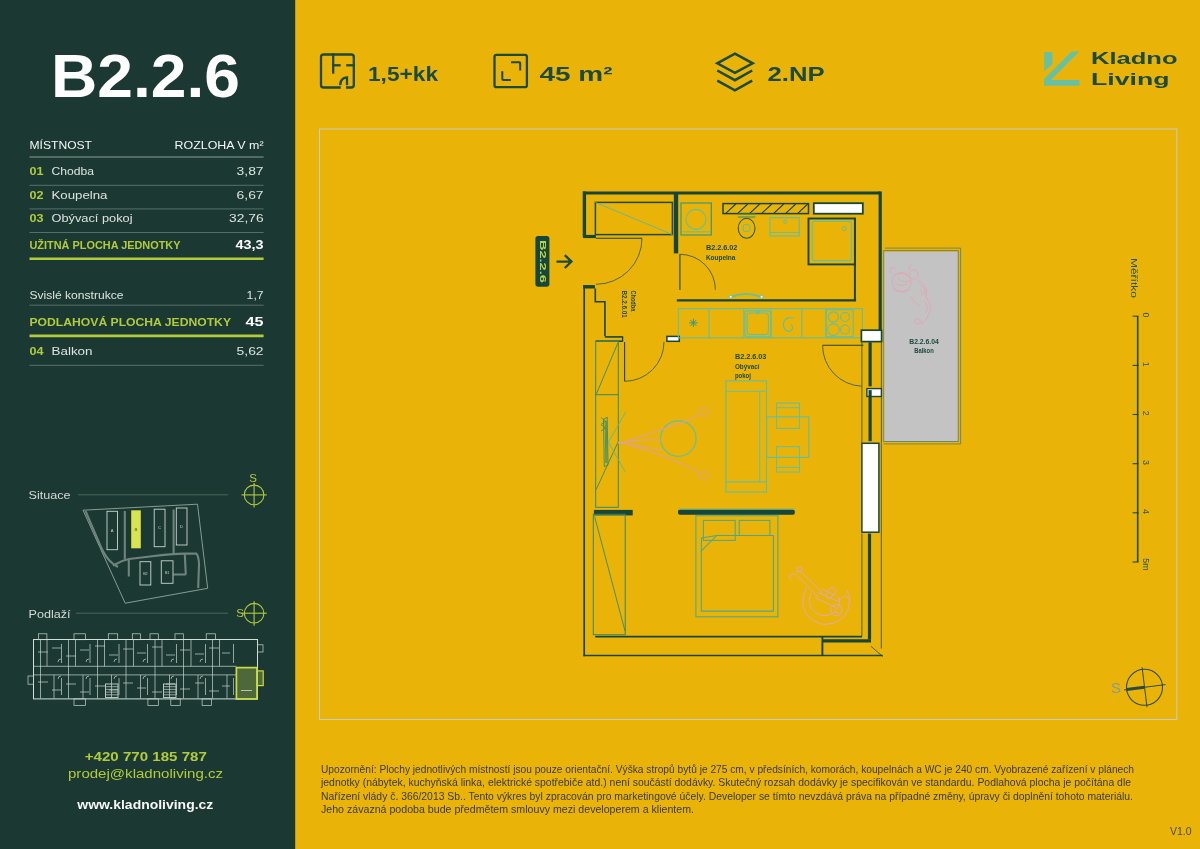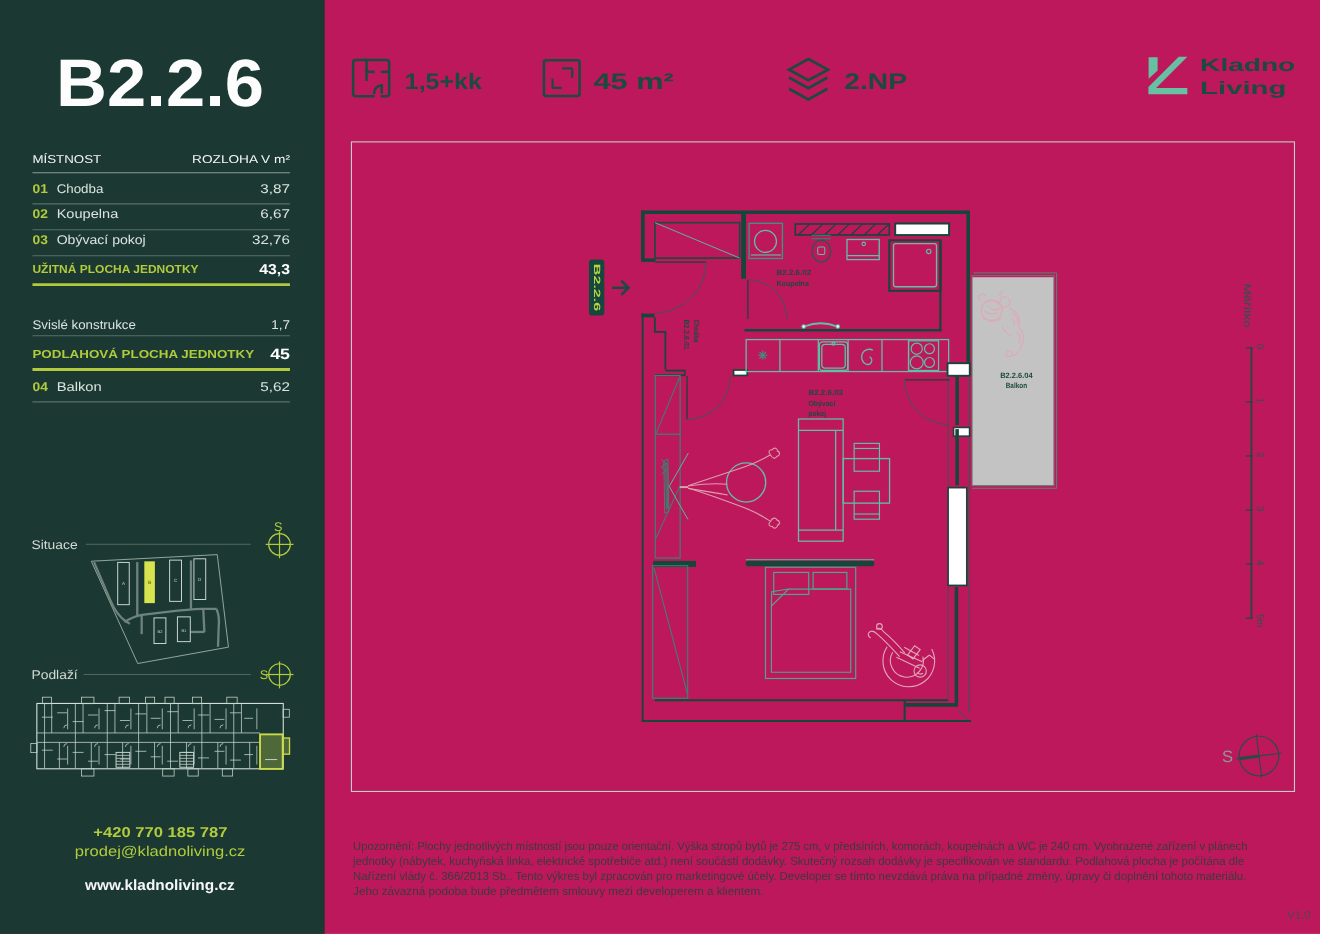--- a/index.html
+++ b/index.html
@@ -1,17 +1,17 @@
 <!DOCTYPE html>
 <html lang="cs"><head>
 <meta charset="utf-8">
 <title>B2.2.6</title>
 <style>
 html,body{margin:0;padding:0;background:#fff;}
-.page{position:relative;width:1200px;height:849px;background:#be185d;overflow:hidden;font-family:"Liberation Sans", sans-serif;}
+.page{position:relative;width:1200px;height:849px;background:#eab308;overflow:hidden;font-family:"Liberation Sans", sans-serif;}
 svg text{font-family:"Liberation Sans", sans-serif;}
 </style>
 </head>
 <body>
 <div class="page">
 <svg width="1200" height="849" viewBox="0 0 1200 849" xmlns="http://www.w3.org/2000/svg">
 <g id="sidebar">
 
 <rect x="0" y="0" width="295.2" height="849" fill="#1b3932"></rect>
 

